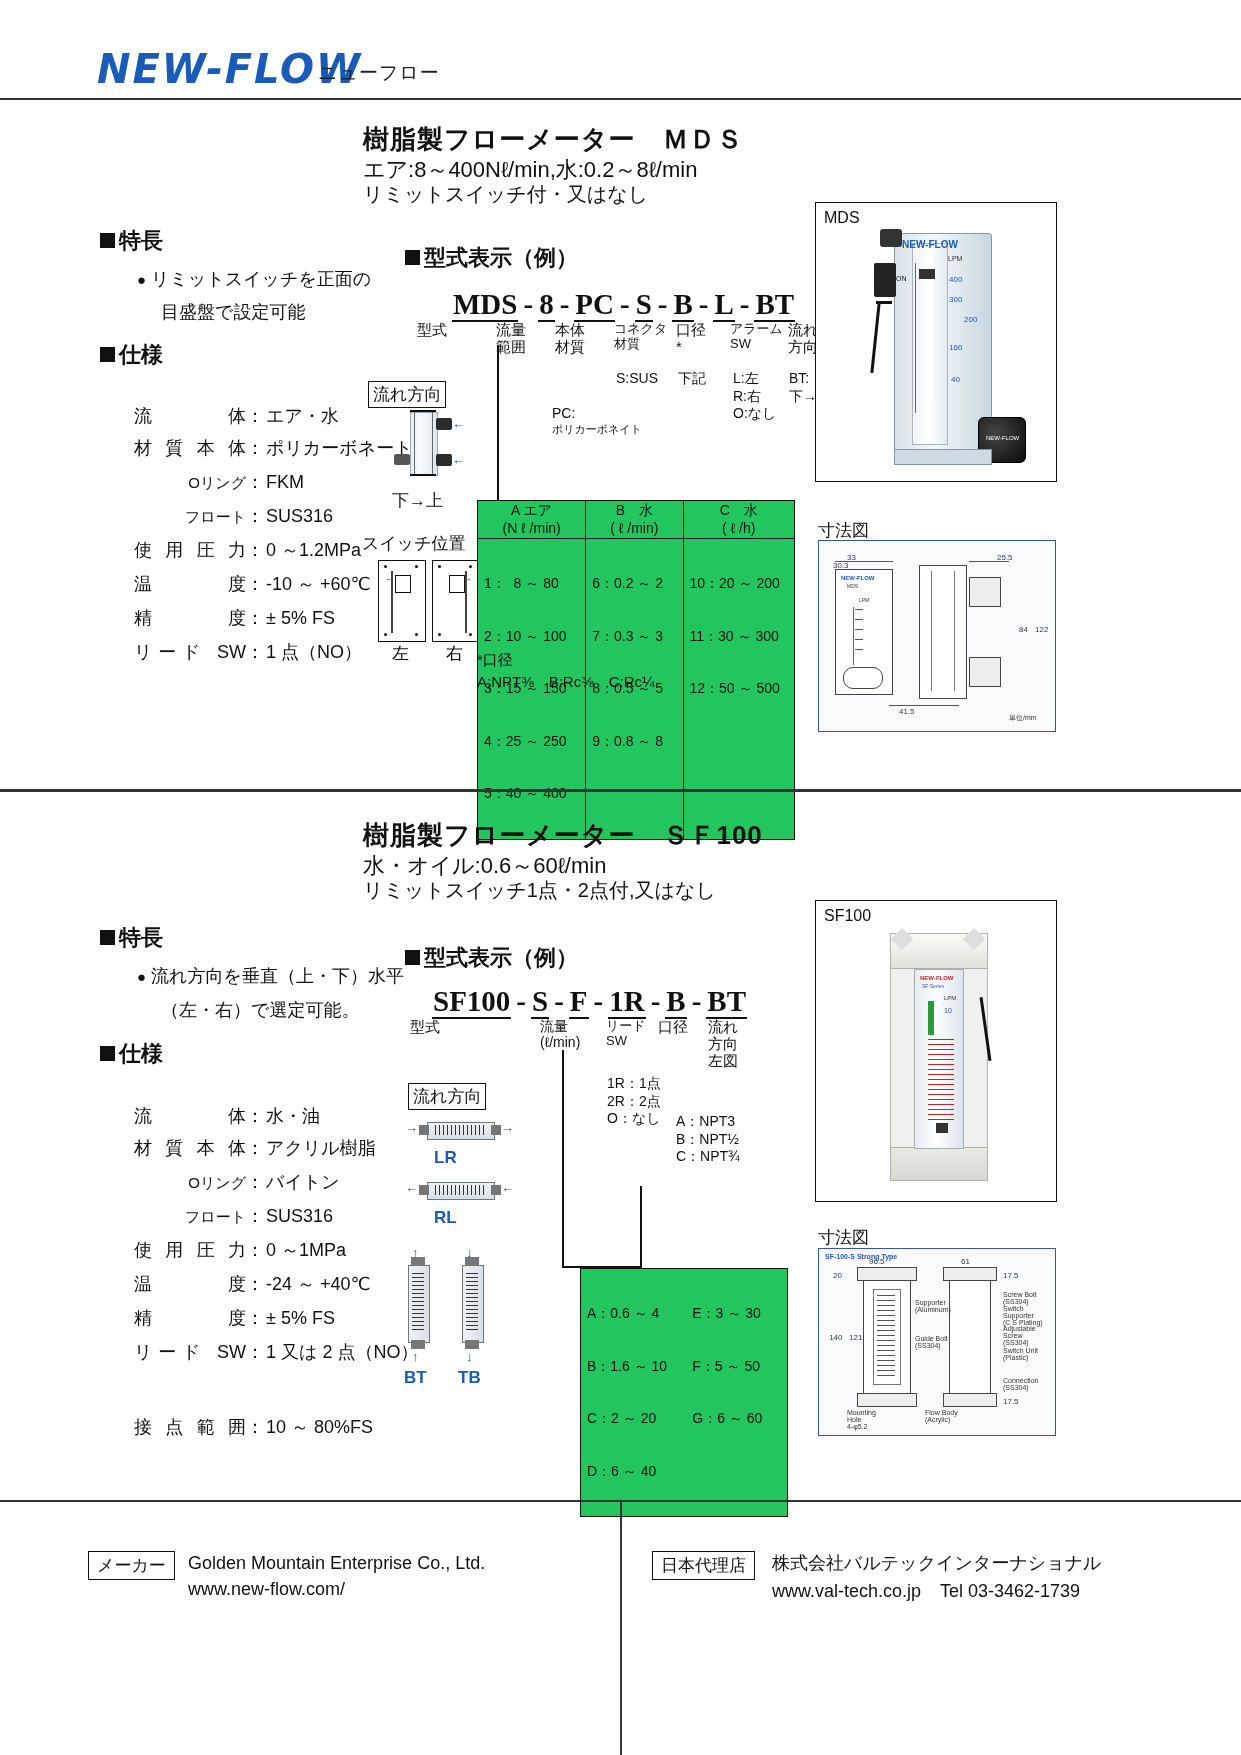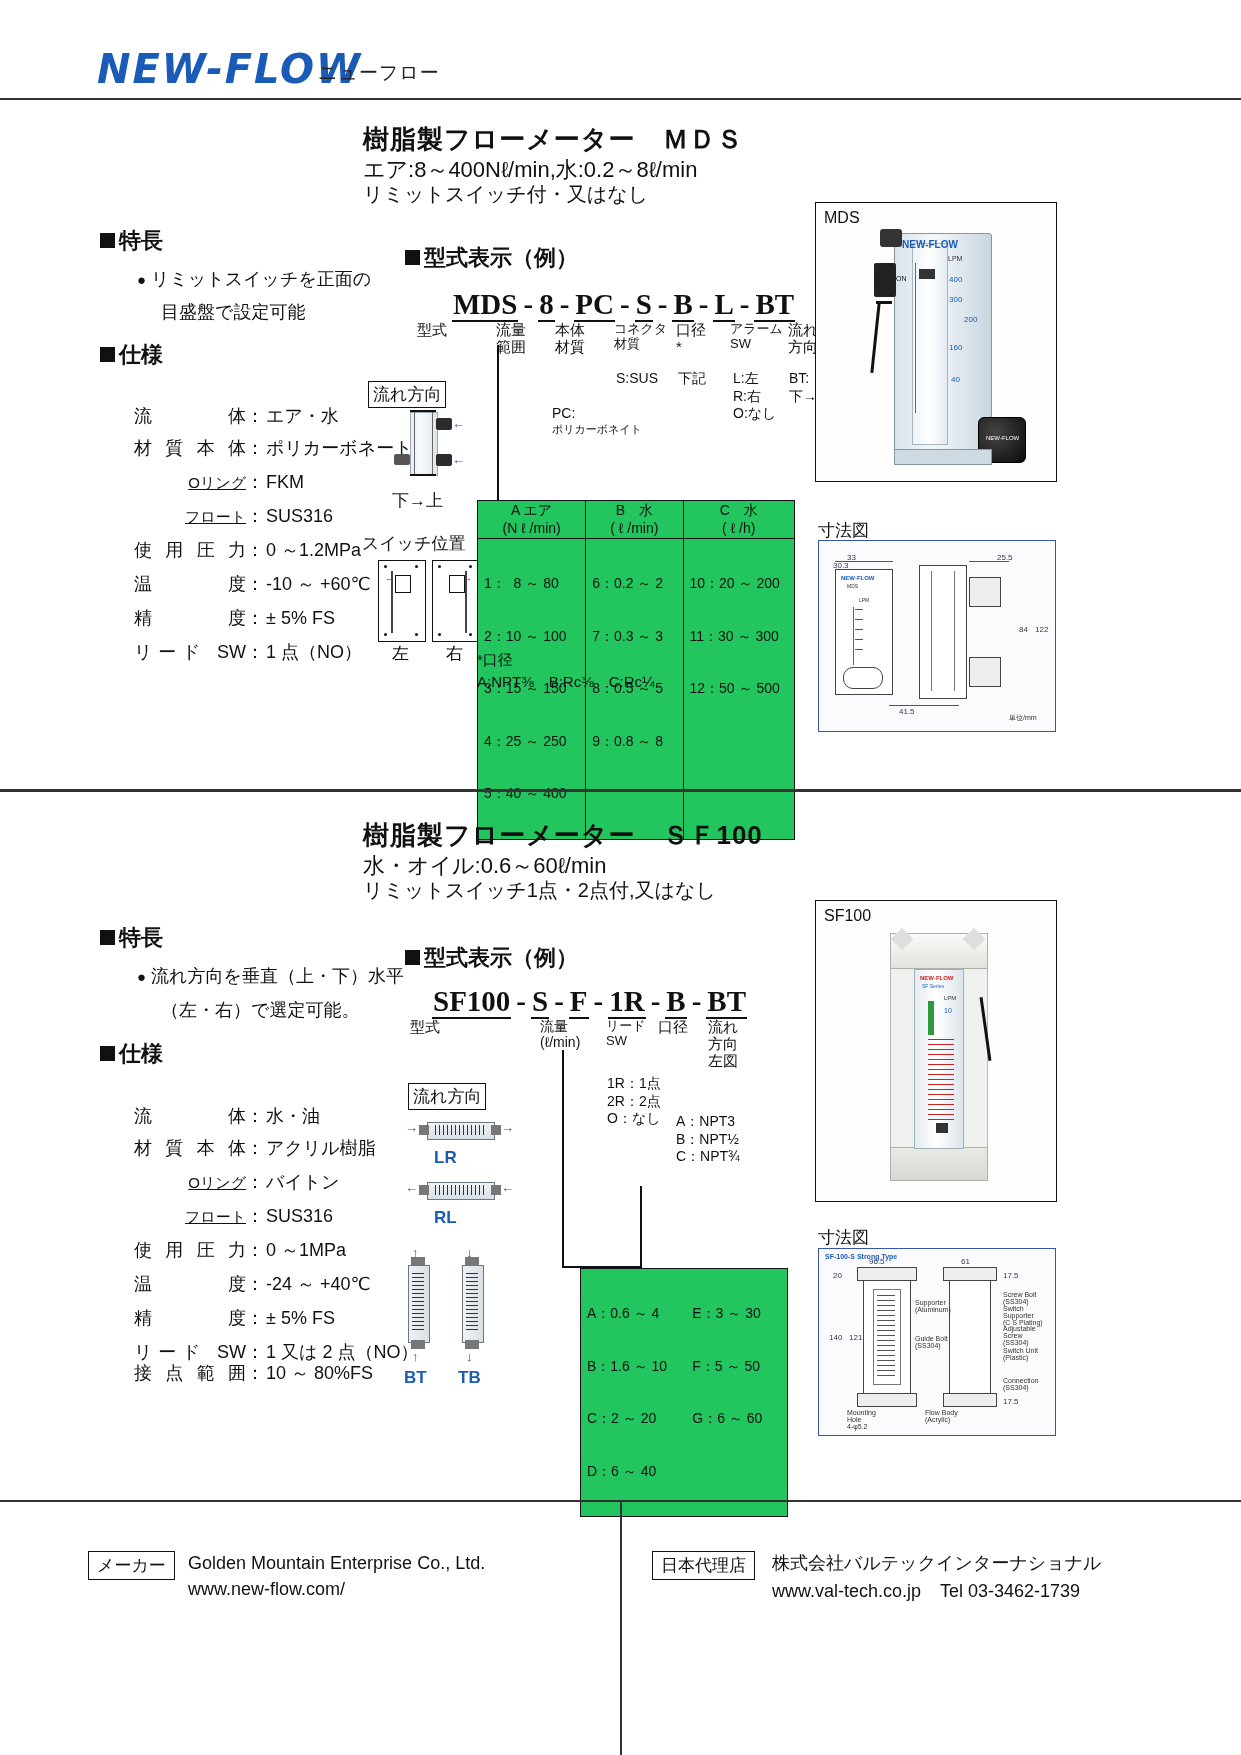--- a/index.html
+++ b/index.html
@@ -32,21 +32,21 @@
 
   
   .sec-h{position:absolute;font-size:22px;font-weight:bold;}
   .sec-h .sq{display:inline-block;width:15px;height:15px;background:#111;margin-right:4px;}
   .bullet-line{position:absolute;font-size:18px;}
   .bullet-line .dot{font-size:15px;margin-right:5px;}
 
   
   .spec{position:absolute;font-size:18px;white-space:pre;}
   .spec .lbl{display:inline-block;width:112px;text-align:justify;text-align-last:justify;}
-  .spec .lbl.sm{font-size:15px;text-align-last:right;text-decoration:underline;}
+  .spec .lbl.sm{font-size:15px;text-align-last:right;}
   .spec .val{margin-left:2px;}
 
   
   .code-row{position:absolute;font-size:29px;font-weight:bold;white-space:nowrap;font-family:Liberation Serif, serif;}
   .code-row .seg{border-bottom:2px solid #111;padding:0 1px;}
   .code-row .dash{padding:0 5px;font-weight:bold;}
   .code-desc{position:absolute;font-size:15px;line-height:1.12;}
   .code-opt{position:absolute;font-size:14px;line-height:1.25;white-space:pre;}
 
   
@@ -316,21 +316,21 @@
   <div class="spec" style="left:114px;top:1183px">
     <span class="lbl sm">フロート</span>：<span class="val">SUS316</span></div>
   <div class="spec" style="left:114px;top:1217px">
     <span class="lbl">使 用 圧 力</span>：<span class="val">0 ～1MPa</span></div>
   <div class="spec" style="left:114px;top:1251px">
     <span class="lbl">温　　度</span>：<span class="val">-24 ～ +40℃</span></div>
   <div class="spec" style="left:114px;top:1285px">
     <span class="lbl">精　　度</span>：<span class="val">± 5% FS</span></div>
   <div class="spec" style="left:114px;top:1319px">
     <span class="lbl">リード SW</span>：<span class="val">1 又は 2 点（NO）</span></div>
-  <div class="spec" style="left:114px;top:1340px">
+  <div class="spec" style="left:114px;top:1394px">
     <span class="lbl">接 点 範 囲</span>：<span class="val">10 ～ 80%FS</span></div>
 
   <div class="sec-h" style="left:405px;top:943px">
     <span class="sq"></span><span>型式表示（例）</span>
   </div>
   <div class="code-row" style="left:432px;top:985px">
     <span class="seg">SF100</span><span class="dash">-</span><span class="seg">S</span><span class="dash">-</span><span class="seg">F</span><span class="dash">-</span><span class="seg">1R</span><span class="dash">-</span><span class="seg">B</span><span class="dash">-</span><span class="seg">BT</span>
   </div>
   <div class="code-desc" style="left:410px;top:1019px;width:90px;white-space:pre-line">型式</div>
   <div class="code-desc" style="left:540px;top:1019px;width:66px;white-space:pre-line;font-size:14px">流量

